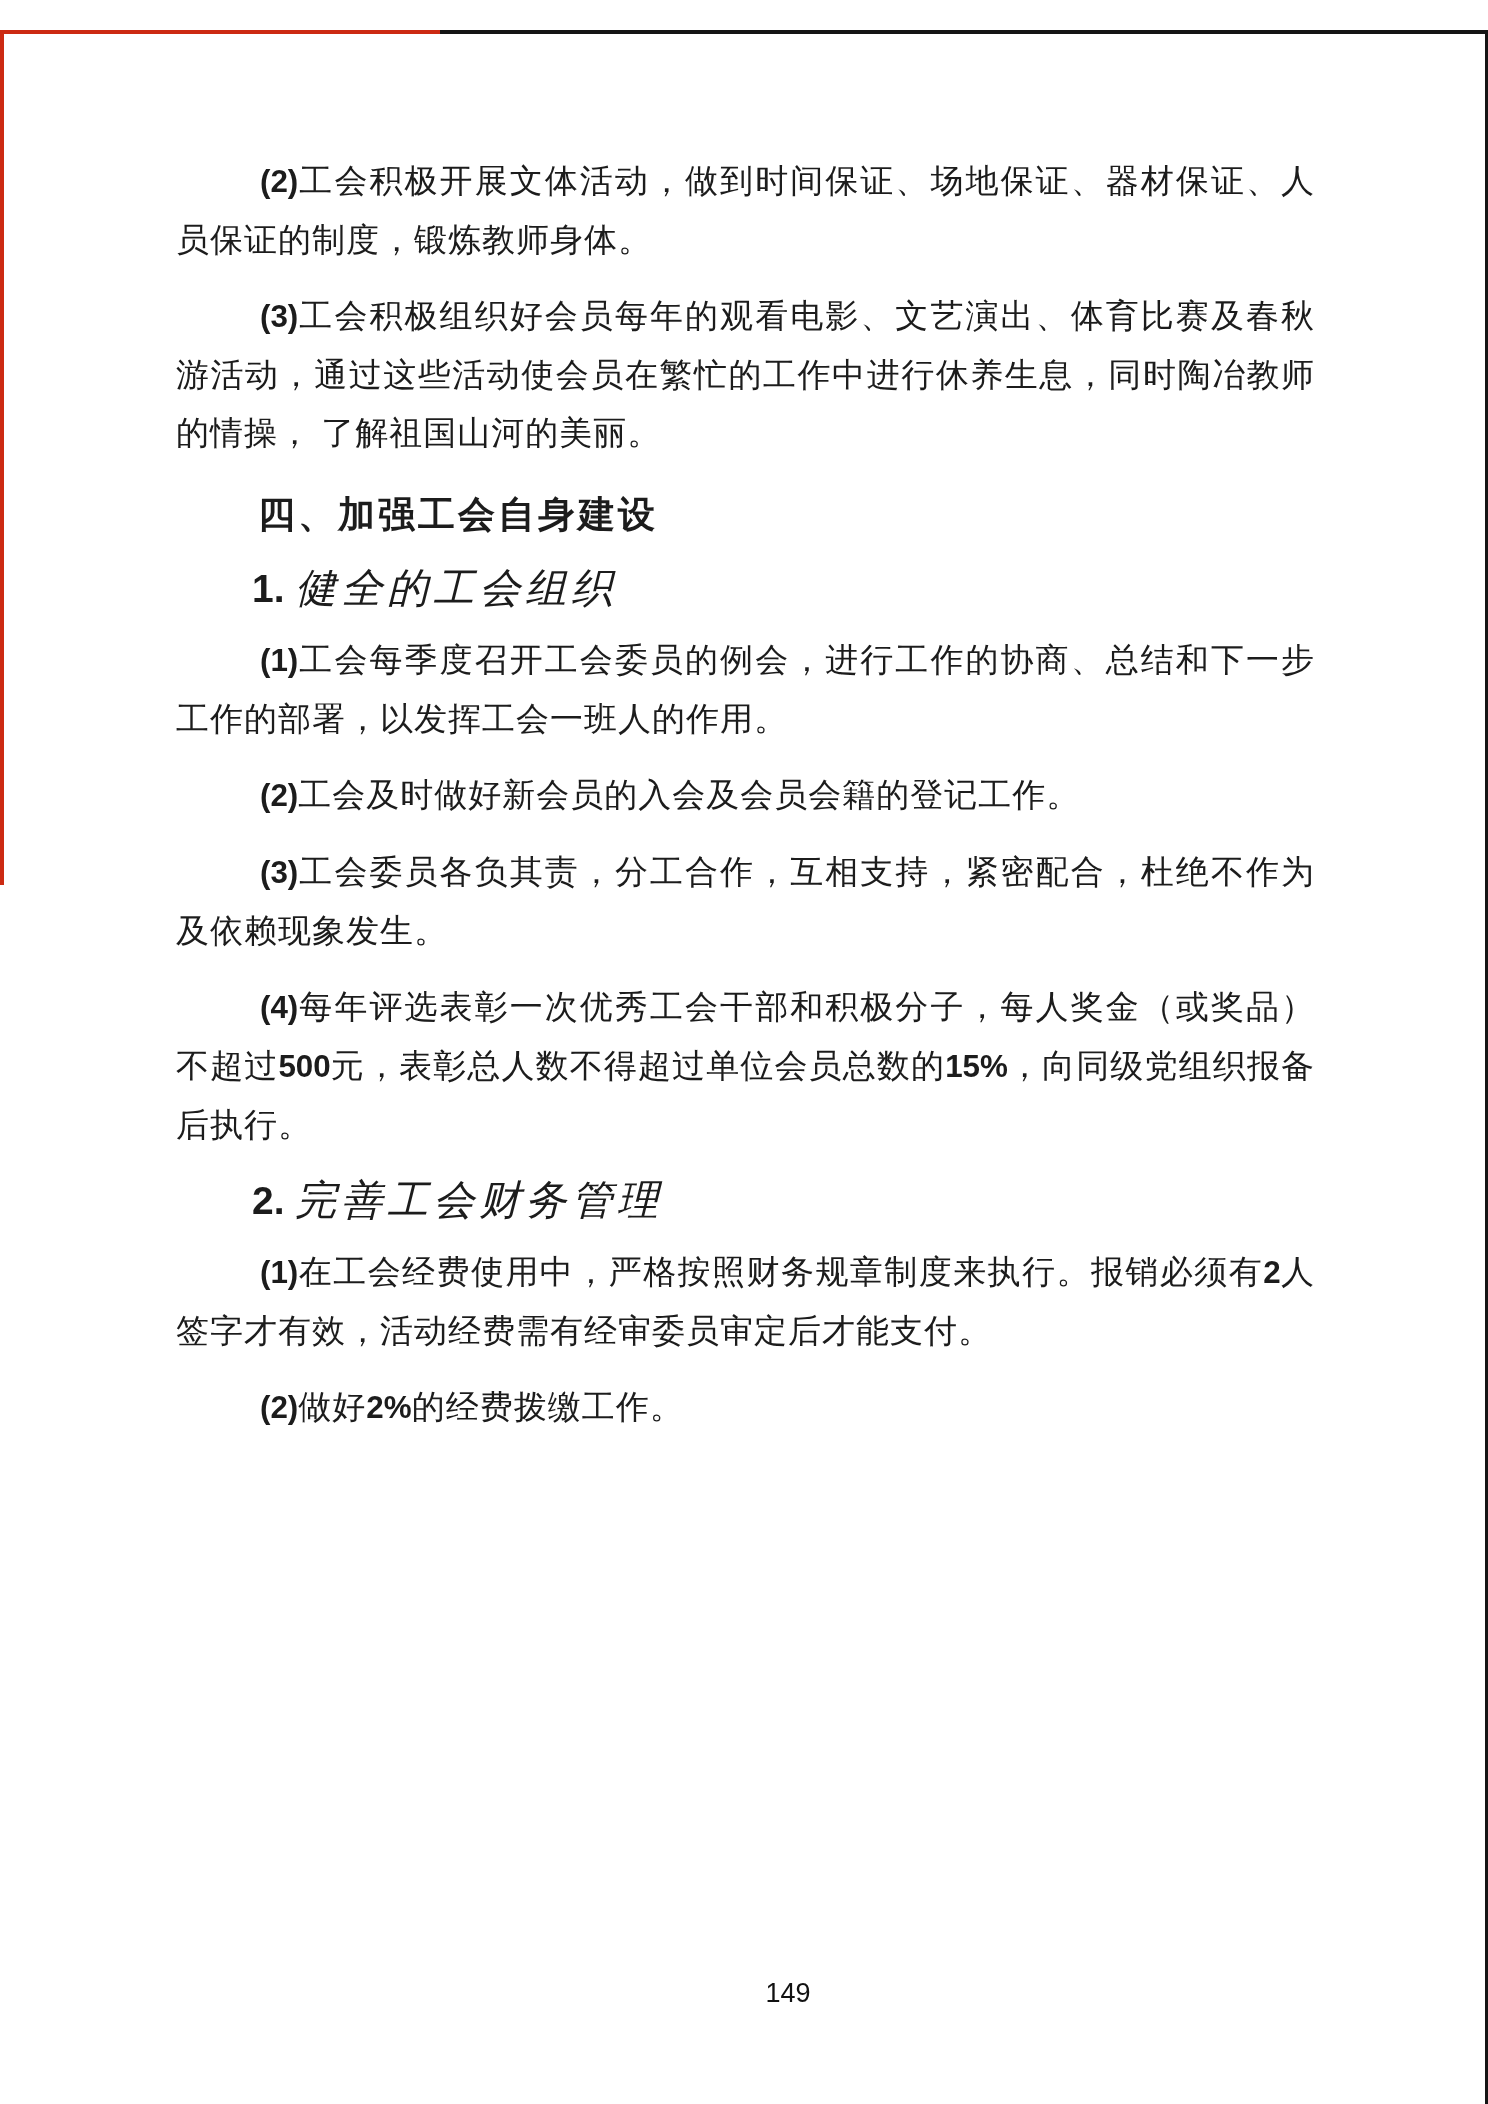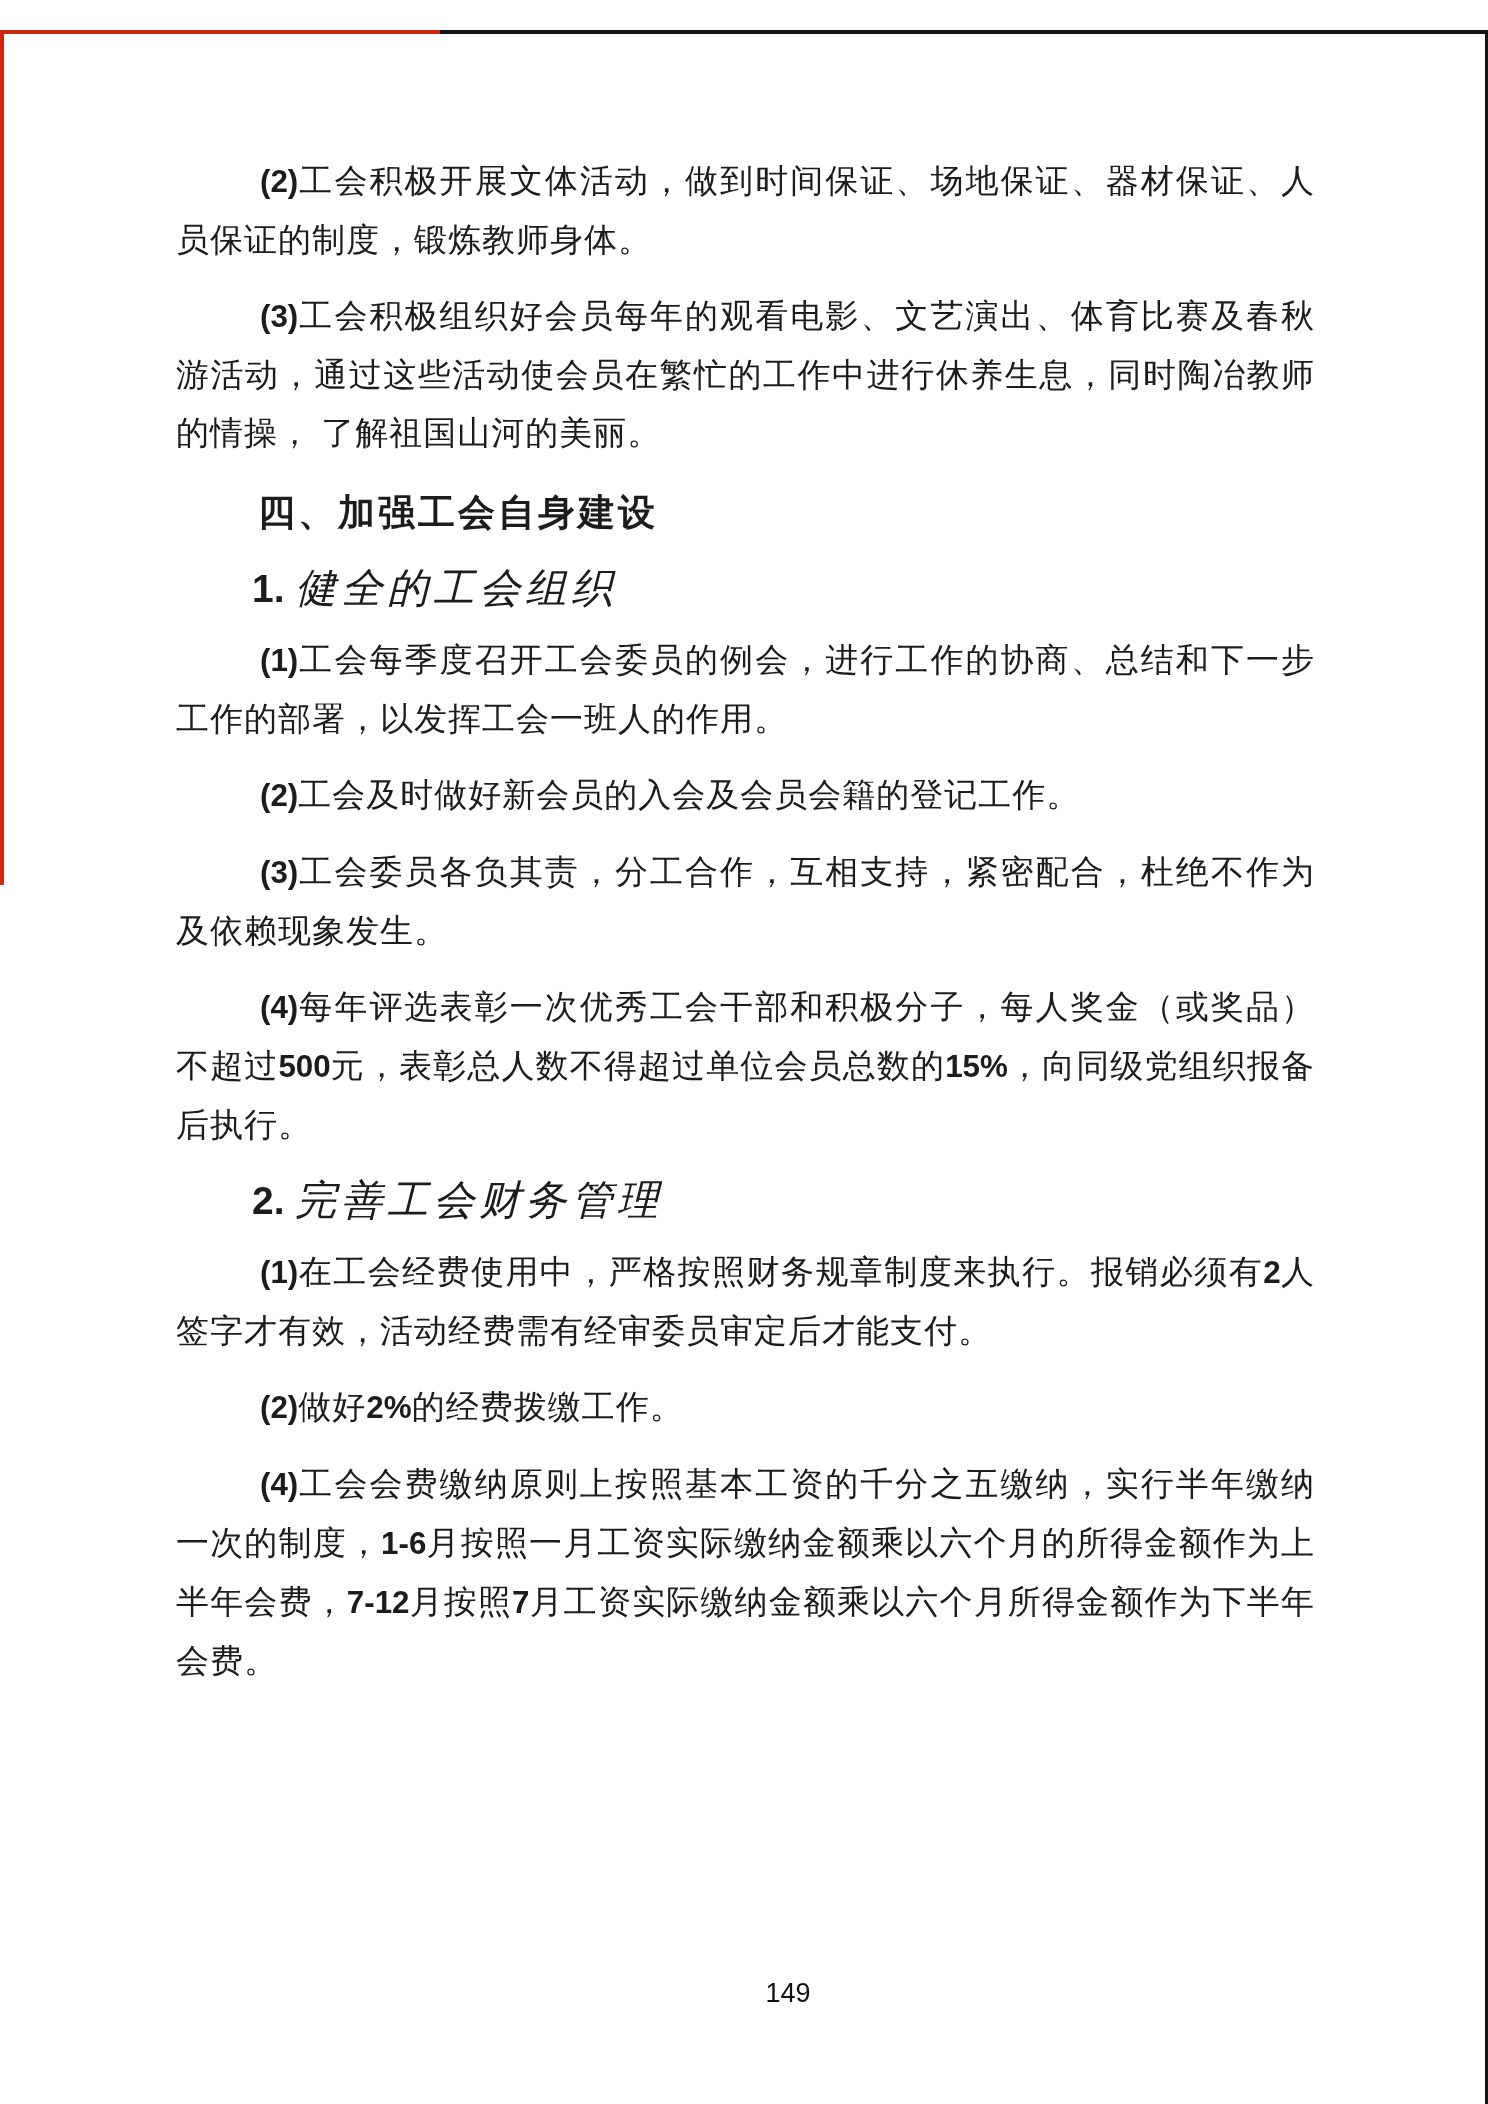--- a/index.html
+++ b/index.html
@@ -23,21 +23,21 @@
   }
   p.para{
     font-size:33px;
     line-height:58px;
     text-align:justify;
     text-indent:84px;
     letter-spacing:1px;
     margin:0 0 18px 0;
   }
   p.h1{
-    font-family:Liberation Mono, monospace;
+    font-family:Liberation Sans, sans-serif;
     font-weight:700;
     font-size:37px;
     line-height:54px;
     letter-spacing:3px;
     padding-left:82px;
     margin:26px 0 18px 0;
     text-indent:0;
   }
   p.h2{
     font-family:"Liberation Serif","DejaVu Serif",serif;
@@ -80,19 +80,18 @@
       <p class="para"><span class="num">(3)</span><span>工会积极组织好会员每年的观看电影、文艺演出、体育比赛及春秋游活动，通过这些活动使会员在繁忙的工作中进行休养生息，同时陶冶教师的情操， 了解祖国山河的美丽。</span></p>
       <p class="h1"><span>四、加强工会自身建设</span></p>
       <p class="h2"><span class="num">1. </span><span>健全的工会组织</span></p>
       <p class="para"><span class="num">(1)</span><span>工会每季度召开工会委员的例会，进行工作的协商、总结和下一步工作的部署，以发挥工会一班人的作用。</span></p>
       <p class="para"><span class="num">(2)</span><span>工会及时做好新会员的入会及会员会籍的登记工作。</span></p>
       <p class="para"><span class="num">(3)</span><span>工会委员各负其责，分工合作，互相支持，紧密配合，杜绝不作为及依赖现象发生。</span></p>
       <p class="para"><span class="num">(4)</span><span>每年评选表彰一次优秀工会干部和积极分子，每人奖金（或奖品）不超过</span><span class="num">500</span><span>元，表彰总人数不得超过单位会员总数的</span><span class="num">15%</span><span>，向同级党组织报备后执行。</span></p>
       <p class="h2"><span class="num">2. </span><span>完善工会财务管理</span></p>
       <p class="para"><span class="num">(1)</span><span>在工会经费使用中，严格按照财务规章制度来执行。报销必须有</span><span class="num">2</span><span>人签字才有效，活动经费需有经审委员审定后才能支付。</span></p>
       <p class="para"><span class="num">(2)</span><span>做好</span><span class="num">2%</span><span>的经费拨缴工作。</span></p>
-      <p class="para"><span class="num">(4)</span><span>工会会费缴纳原则上按照基本工资的千分之五缴纳，实行半年缴纳一次的制度，</span><span class="num">1-6</span><span>月按照一月工资实际缴纳金额乘以六个月的所得金额作为上半年会费，</span><span class="num">7-12</span><span>月按照</span><span class="num">7</span><span>月工资实际缴纳金额乘以六个月所得金额作为下半年会费。</span></p>
     </main>
 
   <div id="footer">
     <span>149</span>
   </div>
 </div>
 
 </body></html>

